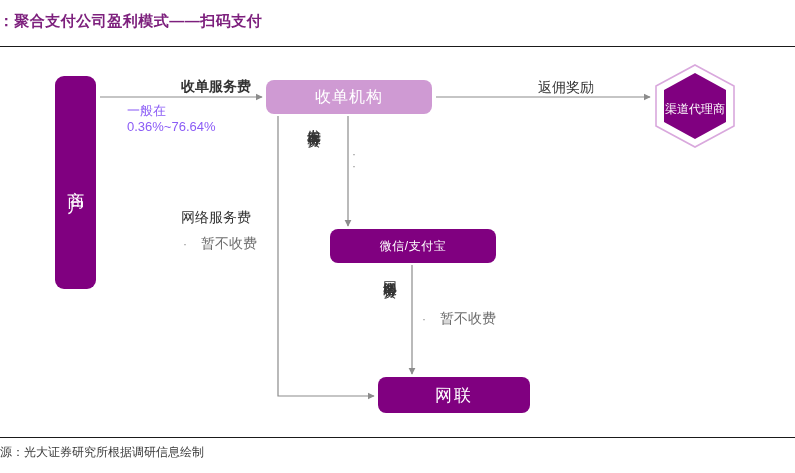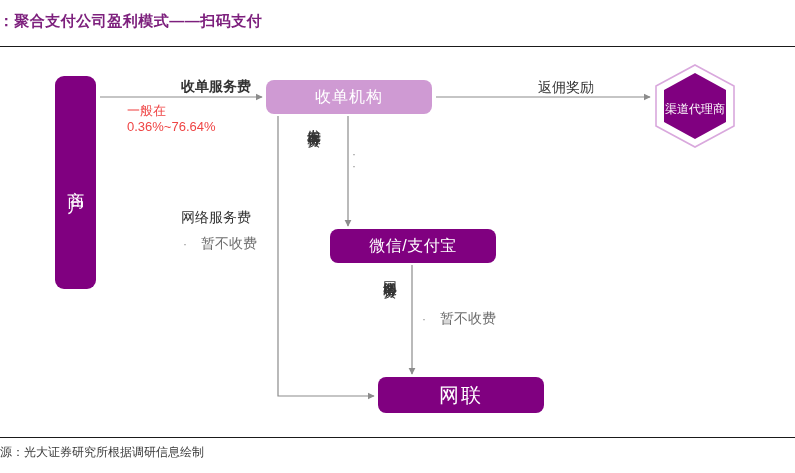--- a/index.html
+++ b/index.html
@@ -89,31 +89,31 @@
     font-size: 16px;
     letter-spacing: 1px;
   }
   .node-wallet {
     left: 330px;
     top: 229px;
     width: 166px;
     height: 34px;
     background: #800080;
     border-radius: 8px;
-    font-size: 16px;
+    font-size: 12px;
     letter-spacing: 0.5px;
   }
   .node-netsunion {
     left: 378px;
     top: 377px;
-    width: 166px;
+    width: 152px;
     height: 36px;
     background: #800080;
     border-radius: 8px;
-    font-size: 20px;
+    font-size: 17px;
     letter-spacing: 2px;
   }
 
   
   .hex-wrap {
     position: absolute;
     left: 654px;
     top: 64px;
     width: 82px;
     height: 84px;
@@ -160,21 +160,21 @@
     top: 78px;
     font-size: 14px;
     font-weight: bold;
     color: #333333;
     margin-left: 37px;
   }
   .lbl-acq-rate {
     left: 127px;
     top: 103px;
     font-size: 13px;
-    color: #ef4444;
+    color: #8b5cf6;
     line-height: 1.25;
   }
   .lbl-rebate {
     left: 538px;
     top: 79px;
     font-size: 14px;
     color: #333333;
   }
   .vlabel {
     position: absolute;

